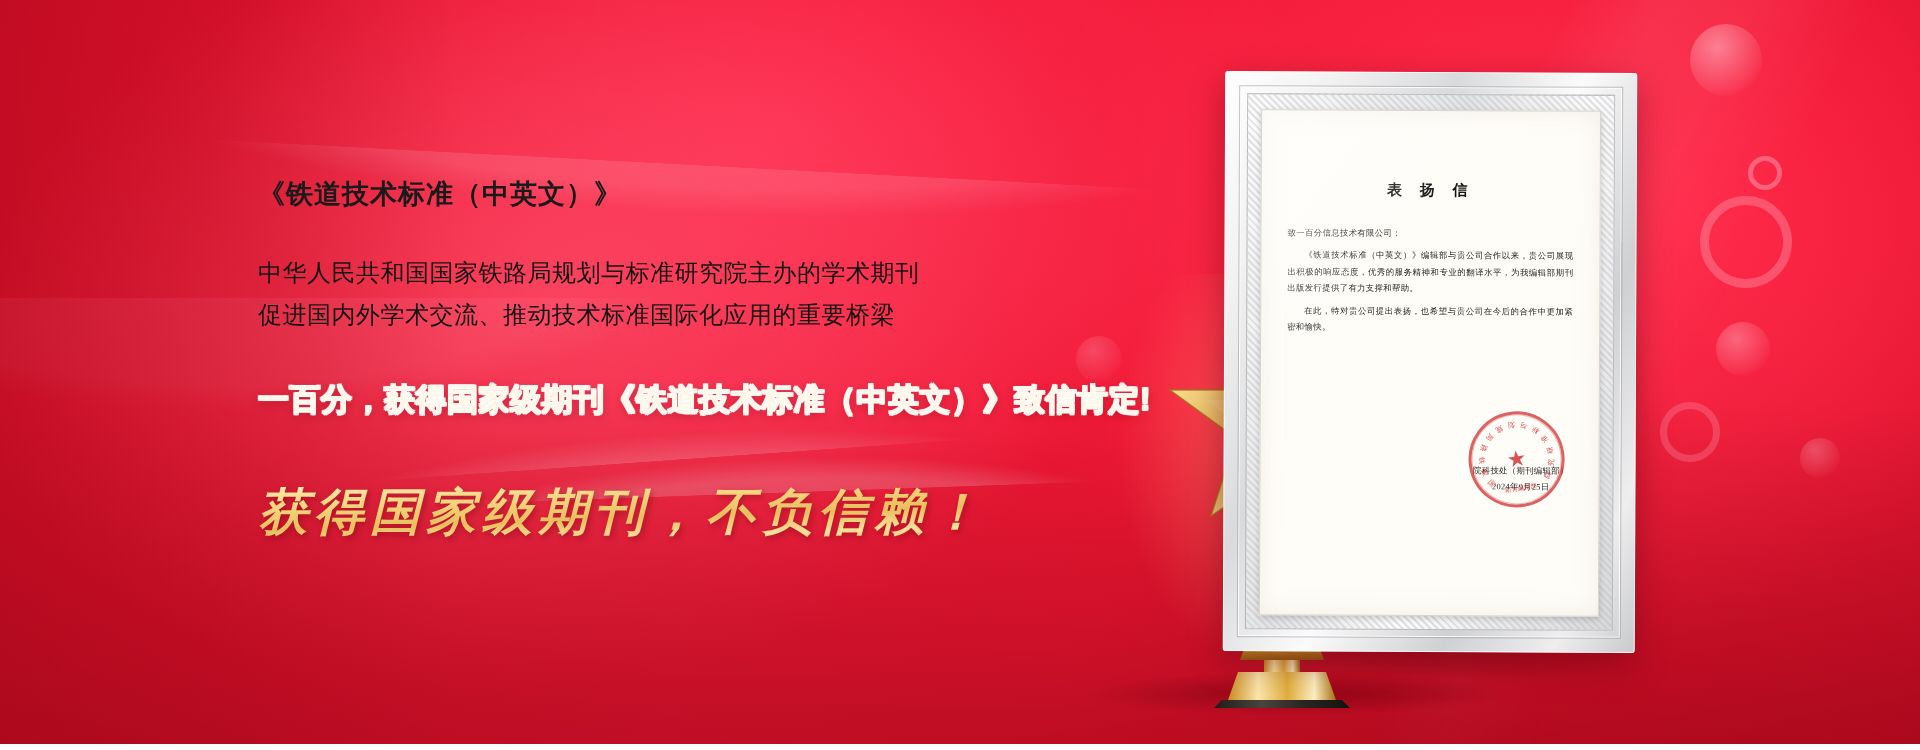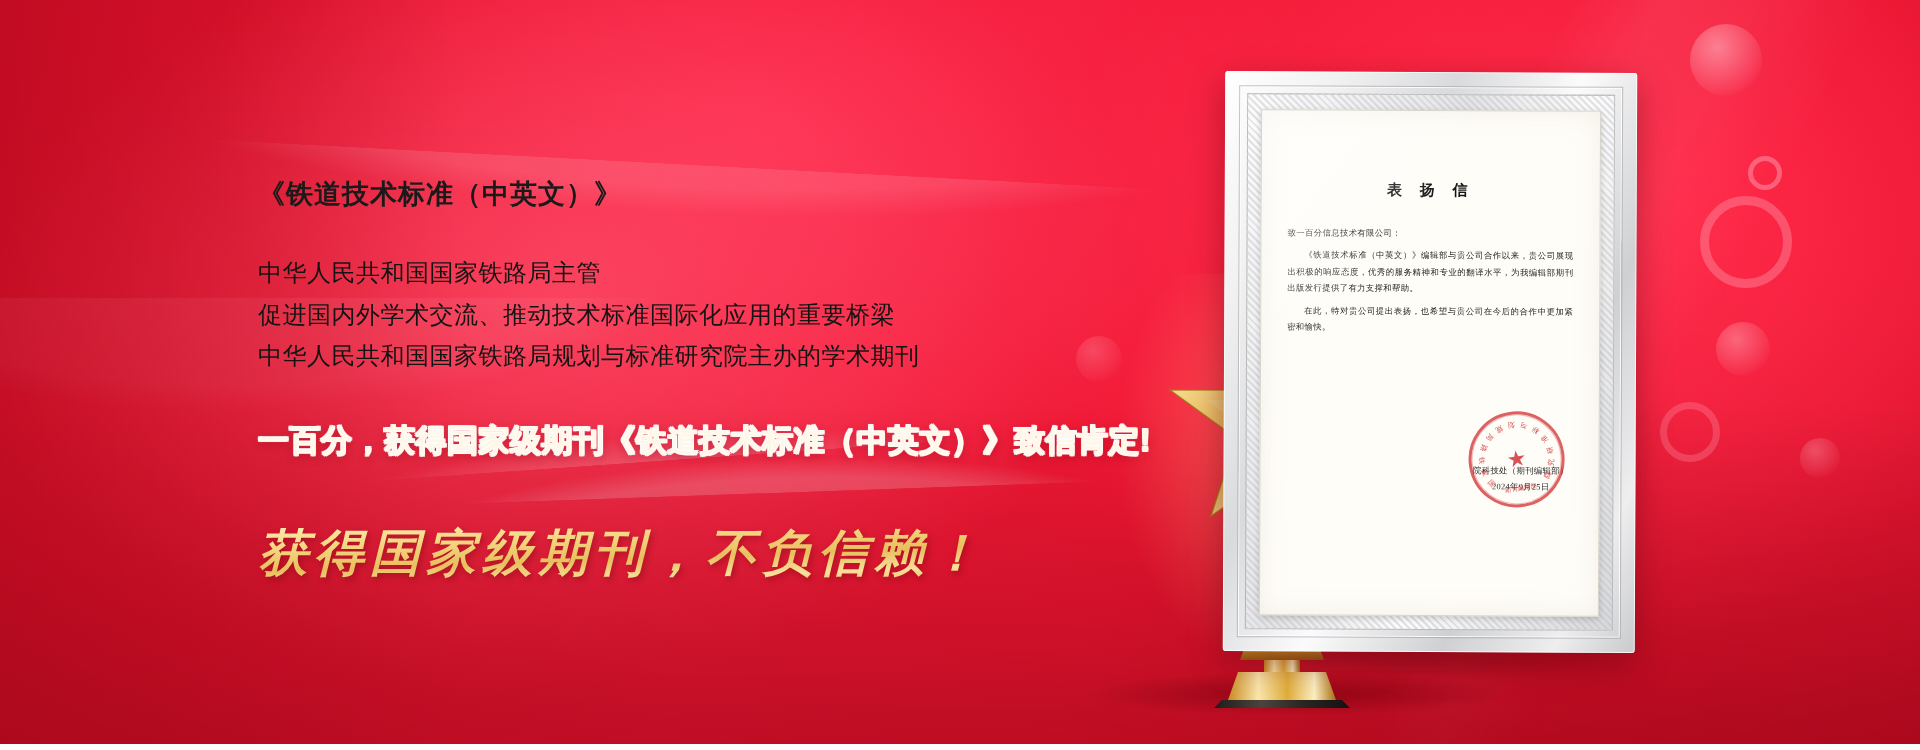--- a/index.html
+++ b/index.html
@@ -226,23 +226,22 @@
   <div class="bokeh bk-ring" style="left:1700px;top:196px;width:92px;height:92px;border-width:9px;border-color:rgba(255,160,180,.38);"></div>
   <div class="bokeh bk-soft" style="left:1716px;top:322px;width:54px;height:54px;opacity:.75;"></div>
   <div class="bokeh bk-ring" style="left:1660px;top:402px;width:60px;height:60px;border-width:7px;border-color:rgba(255,150,172,.30);"></div>
   <div class="bokeh bk-soft" style="left:1800px;top:438px;width:40px;height:40px;opacity:.55;"></div>
   <div class="bokeh bk-soft" style="left:1076px;top:336px;width:46px;height:46px;opacity:.45;"></div>
 
   <div class="copy">
     <div class="journal-title">《铁道技术标准（中英文）》</div>
 
     <ul class="sub-list">
-      <li>中华人民共和国国家铁路局主管</li>
+      <li>中华人民共和国国家铁路局规划与标准研究院主办的学术期刊</li>
       <li>促进国内外学术交流、推动技术标准国际化应用的重要桥梁</li>
-      <li>中华人民共和国国家铁路局规划与标准研究院主办的学术期刊</li>
     </ul>
 
     <div class="headline">一百分，获得国家级期刊《铁道技术标准（中英文）》致信肯定!</div>
 
     <div class="slogan">获得国家级期刊，不负信赖！</div>
   </div>
 
   <div class="floor-shadow"></div>
   <div class="trophy">
     <div class="glow"></div>

